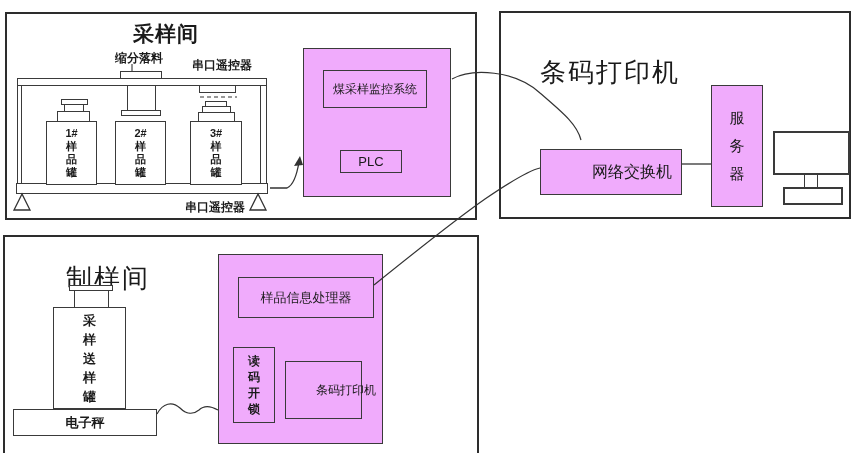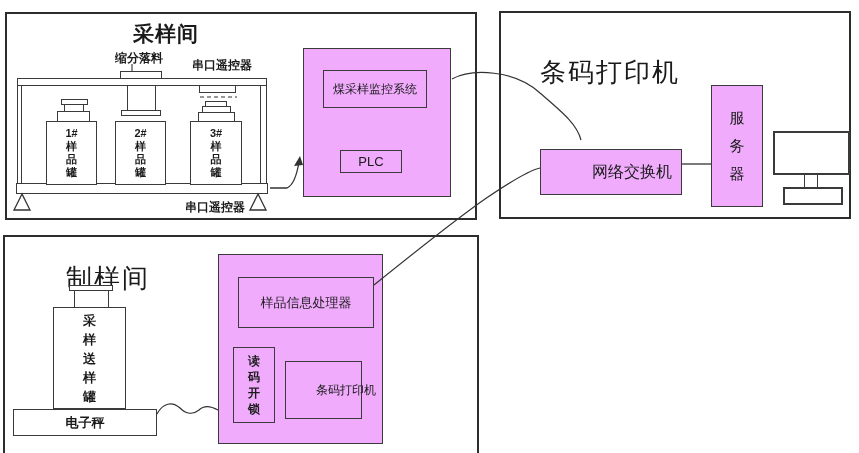--- a/index.html
+++ b/index.html
@@ -110,21 +110,21 @@
 样
 罐</div>
   </div>
 
   <div class="abs fix flex" style="left:13px;top:401px;width:144px;height:27px;">
     <div class="box-label" style="font-weight:bold;font-size:13px;">电子秤</div>
   </div>
 
   <div class="abs ibox" style="left:218px;top:246px;width:165px;height:190px;"></div>
 
-  <div class="abs ibox flex" style="left:238px;top:269px;width:136px;height:51px;">
+  <div class="abs ibox flex" style="left:238px;top:269px;width:136px;height:41px;">
     <div class="box-label" style="font-size:13px;">样品信息处理器</div>
   </div>
 
   <div class="abs ibox flex" style="left:233px;top:339px;width:42px;height:76px;">
     <div class="vtext" style="font-size:12px;line-height:16px;font-weight:600;">读
 码
 开
 锁</div>
   </div>
 

